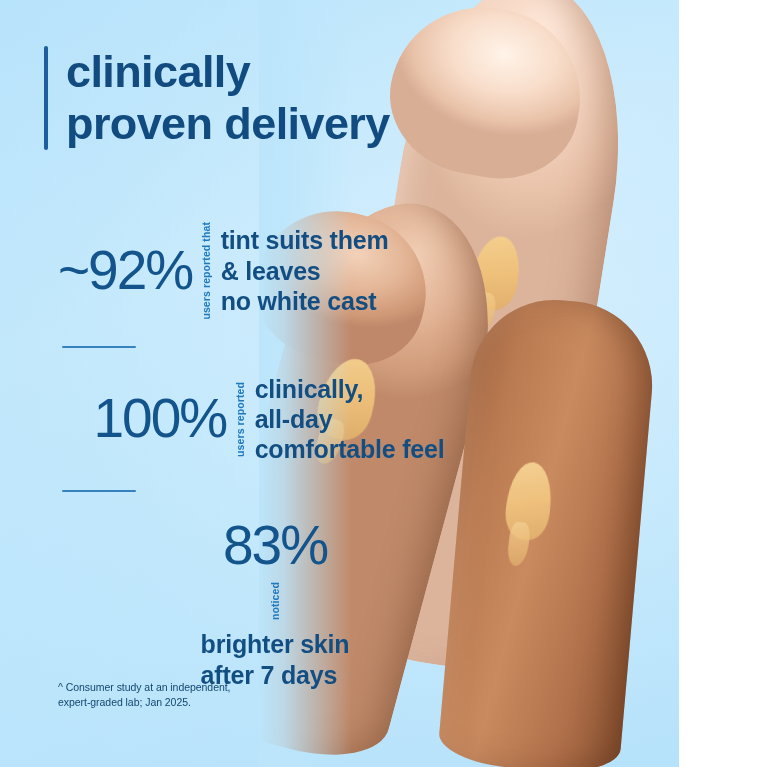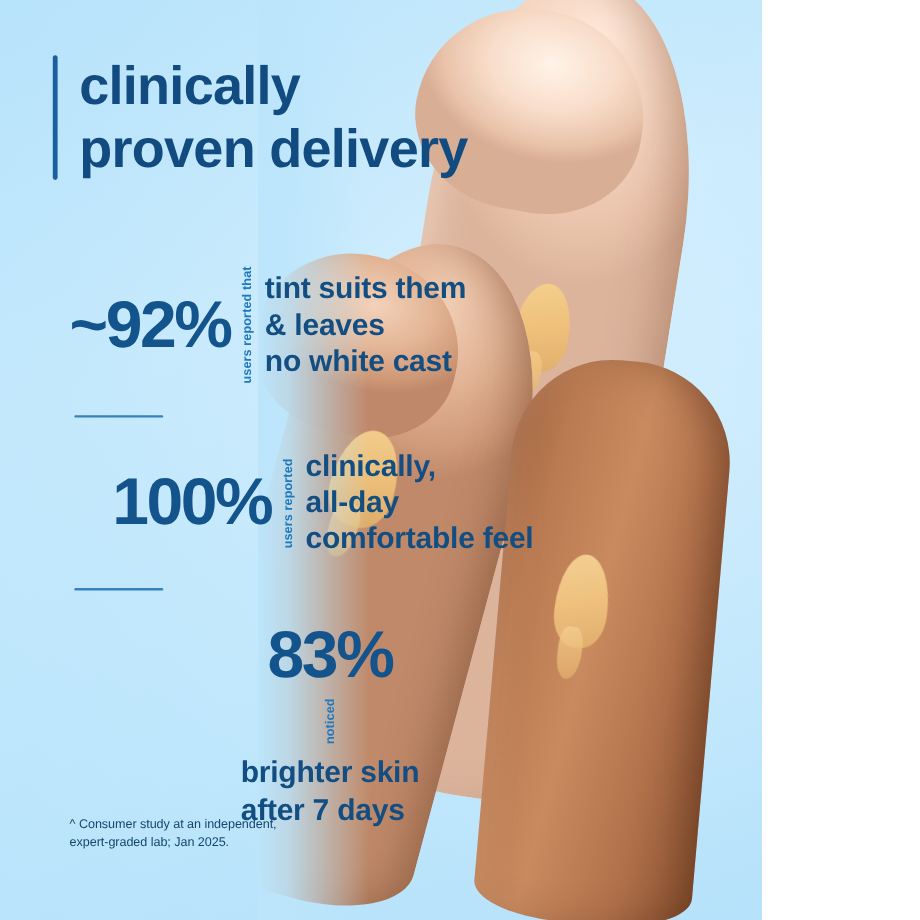--- a/index.html
+++ b/index.html
@@ -12,20 +12,21 @@
     overflow: hidden;
     font-family: "Liberation Sans", sans-serif;
   }
 
   #poster {
     position: relative;
     width: 635px;
     height: 767px;
     overflow: hidden;
     background: #bef264;
+    padding-left: 44px;
   }
 
   
   .bg-base {
     position: absolute;
     inset: 0;
     background:
       radial-gradient(120% 100% at 78% 42%, #e4f4fe 0%, #d2edfd 28%, #bde5fb 58%, #b2e1fb 100%);
   }
   .bg-wash {
@@ -190,21 +191,21 @@
     top: 222px;
     width: 420px;
   }
   .stat {
     display: flex;
     align-items: center;
     gap: 9px;
   }
   .stat-pct {
     color: #13548c;
-    font-weight: 700;
+    font-weight: 400;
     font-size: 55px;
     line-height: 1;
     letter-spacing: -2px;
     white-space: nowrap;
   }
   .stat-vlabel {
     color: #2079bf;
     font-weight: 700;
     font-size: 10.5px;
     letter-spacing: .1px;

